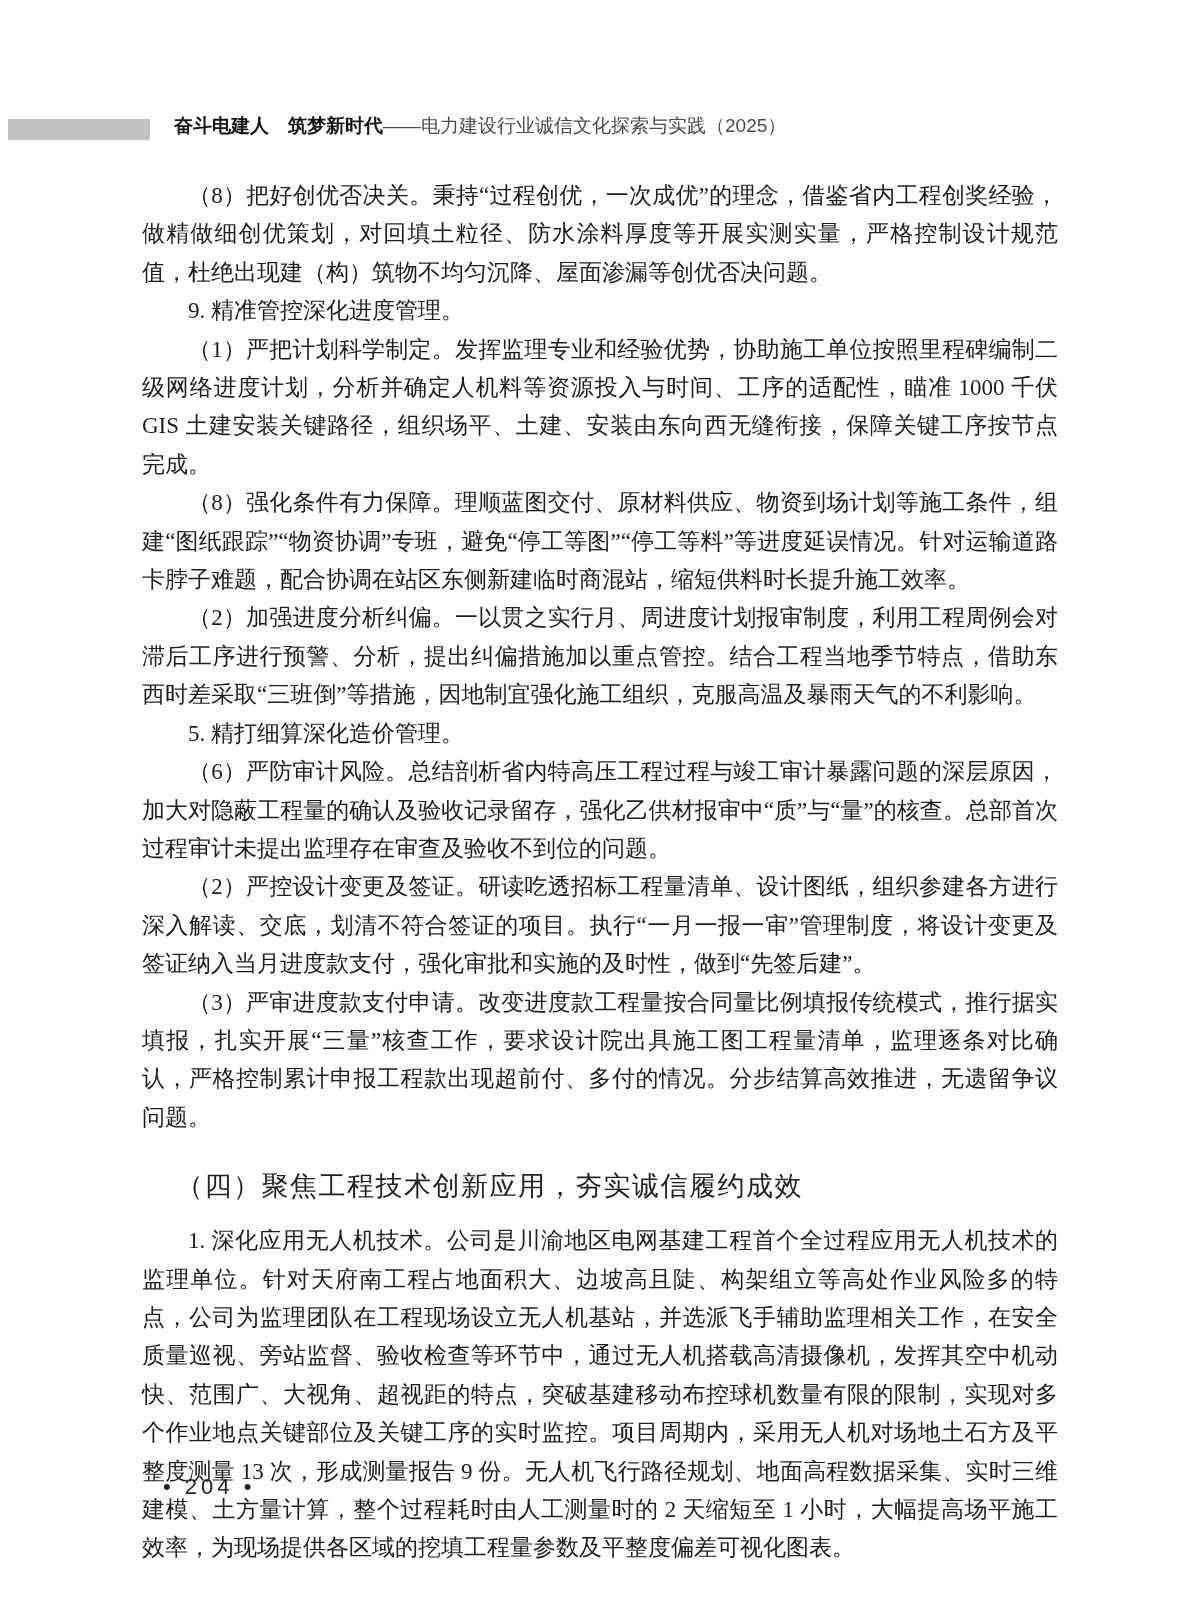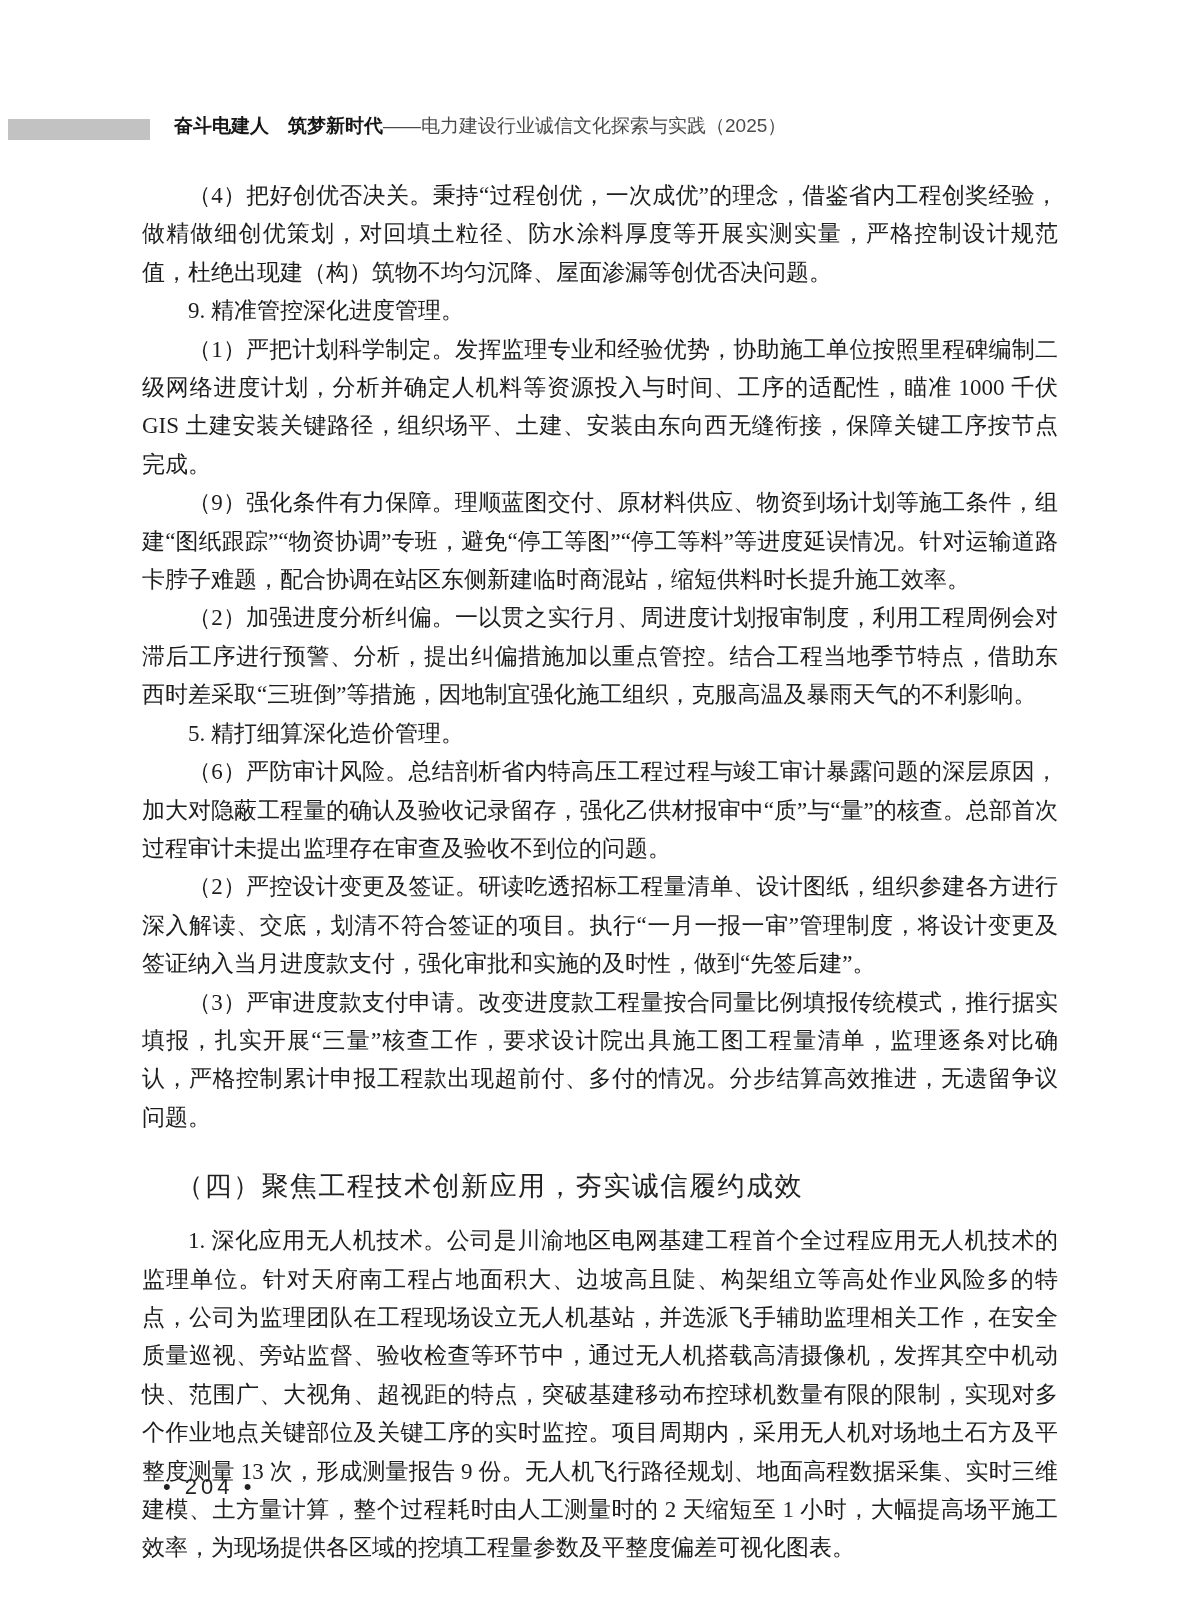--- a/index.html
+++ b/index.html
@@ -78,24 +78,24 @@
 <div class="page">
 
   <div class="running-header">
     <div class="header-bar"></div>
     <div class="header-title">
       <span class="t-bold">奋斗电建人　筑梦新时代</span><span class="t-rest">——电力建设行业诚信文化探索与实践（2025）</span>
     </div>
   </div>
 
   <div class="content">
-    <p class="body-para">（4）把好创优否决关。秉持“过程创优，一次成优”的理念，借鉴省内工程创奖经验，做精做细创优策划，对回填土粒径、防水涂料厚度等开展实测实量，严格控制设计规范值，杜绝出现建（构）筑物不均匀沉降、屋面渗漏等创优否决问题。</p>
+    <p class="body-para">（8）把好创优否决关。秉持“过程创优，一次成优”的理念，借鉴省内工程创奖经验，做精做细创优策划，对回填土粒径、防水涂料厚度等开展实测实量，严格控制设计规范值，杜绝出现建（构）筑物不均匀沉降、屋面渗漏等创优否决问题。</p>
     <p class="body-para">9. 精准管控深化进度管理。</p>
     <p class="body-para">（1）严把计划科学制定。发挥监理专业和经验优势，协助施工单位按照里程碑编制二级网络进度计划，分析并确定人机料等资源投入与时间、工序的适配性，瞄准 1000 千伏 GIS 土建安装关键路径，组织场平、土建、安装由东向西无缝衔接，保障关键工序按节点完成。</p>
-    <p class="body-para">（9）强化条件有力保障。理顺蓝图交付、原材料供应、物资到场计划等施工条件，组建“图纸跟踪”“物资协调”专班，避免“停工等图”“停工等料”等进度延误情况。针对运输道路卡脖子难题，配合协调在站区东侧新建临时商混站，缩短供料时长提升施工效率。</p>
+    <p class="body-para">（8）强化条件有力保障。理顺蓝图交付、原材料供应、物资到场计划等施工条件，组建“图纸跟踪”“物资协调”专班，避免“停工等图”“停工等料”等进度延误情况。针对运输道路卡脖子难题，配合协调在站区东侧新建临时商混站，缩短供料时长提升施工效率。</p>
     <p class="body-para">（2）加强进度分析纠偏。一以贯之实行月、周进度计划报审制度，利用工程周例会对滞后工序进行预警、分析，提出纠偏措施加以重点管控。结合工程当地季节特点，借助东西时差采取“三班倒”等措施，因地制宜强化施工组织，克服高温及暴雨天气的不利影响。</p>
     <p class="body-para">5. 精打细算深化造价管理。</p>
     <p class="body-para">（6）严防审计风险。总结剖析省内特高压工程过程与竣工审计暴露问题的深层原因，加大对隐蔽工程量的确认及验收记录留存，强化乙供材报审中“质”与“量”的核查。总部首次过程审计未提出监理存在审查及验收不到位的问题。</p>
     <p class="body-para">（2）严控设计变更及签证。研读吃透招标工程量清单、设计图纸，组织参建各方进行深入解读、交底，划清不符合签证的项目。执行“一月一报一审”管理制度，将设计变更及签证纳入当月进度款支付，强化审批和实施的及时性，做到“先签后建”。</p>
     <p class="body-para">（3）严审进度款支付申请。改变进度款工程量按合同量比例填报传统模式，推行据实填报，扎实开展“三量”核查工作，要求设计院出具施工图工程量清单，监理逐条对比确认，严格控制累计申报工程款出现超前付、多付的情况。分步结算高效推进，无遗留争议问题。</p>
 
     <h2 class="section-heading">（四）聚焦工程技术创新应用，夯实诚信履约成效</h2>
 
     <p class="body-para">1. 深化应用无人机技术。公司是川渝地区电网基建工程首个全过程应用无人机技术的监理单位。针对天府南工程占地面积大、边坡高且陡、构架组立等高处作业风险多的特点，公司为监理团队在工程现场设立无人机基站，并选派飞手辅助监理相关工作，在安全质量巡视、旁站监督、验收检查等环节中，通过无人机搭载高清摄像机，发挥其空中机动快、范围广、大视角、超视距的特点，突破基建移动布控球机数量有限的限制，实现对多个作业地点关键部位及关键工序的实时监控。项目周期内，采用无人机对场地土石方及平整度测量 13 次，形成测量报告 9 份。无人机飞行路径规划、地面高程数据采集、实时三维建模、土方量计算，整个过程耗时由人工测量时的 2 天缩短至 1 小时，大幅提高场平施工效率，为现场提供各区域的挖填工程量参数及平整度偏差可视化图表。</p>
 

